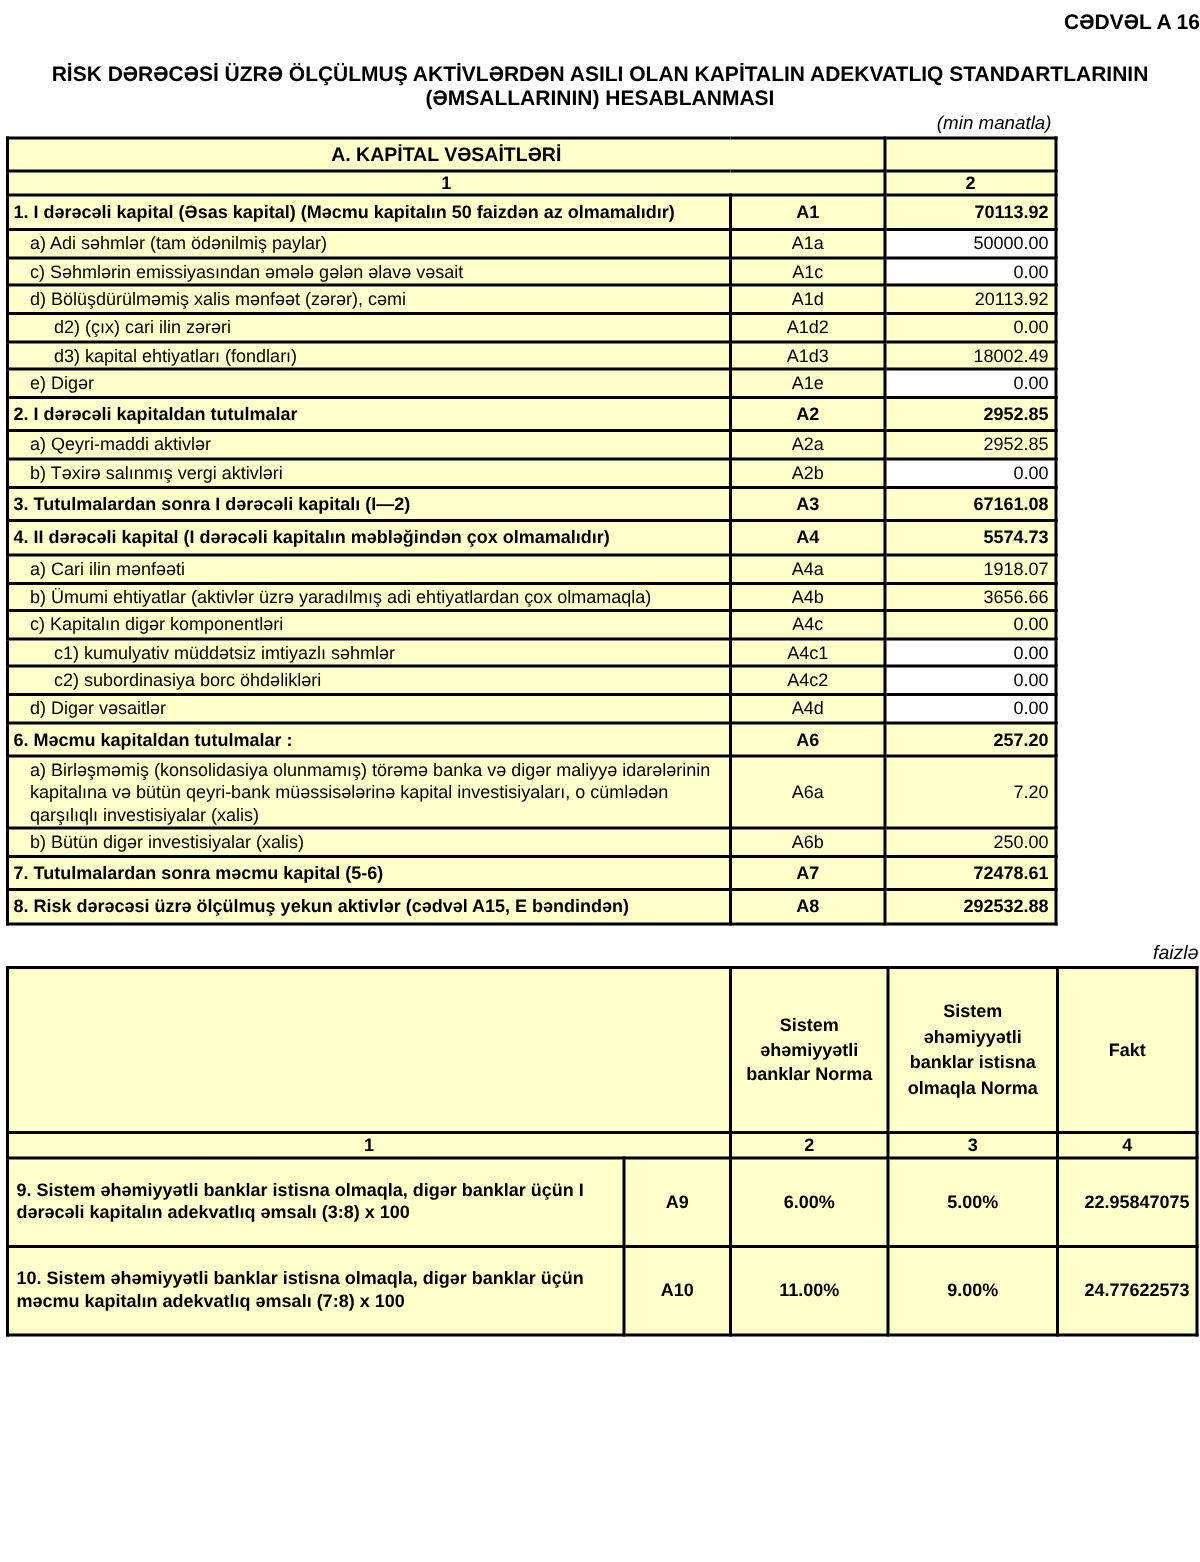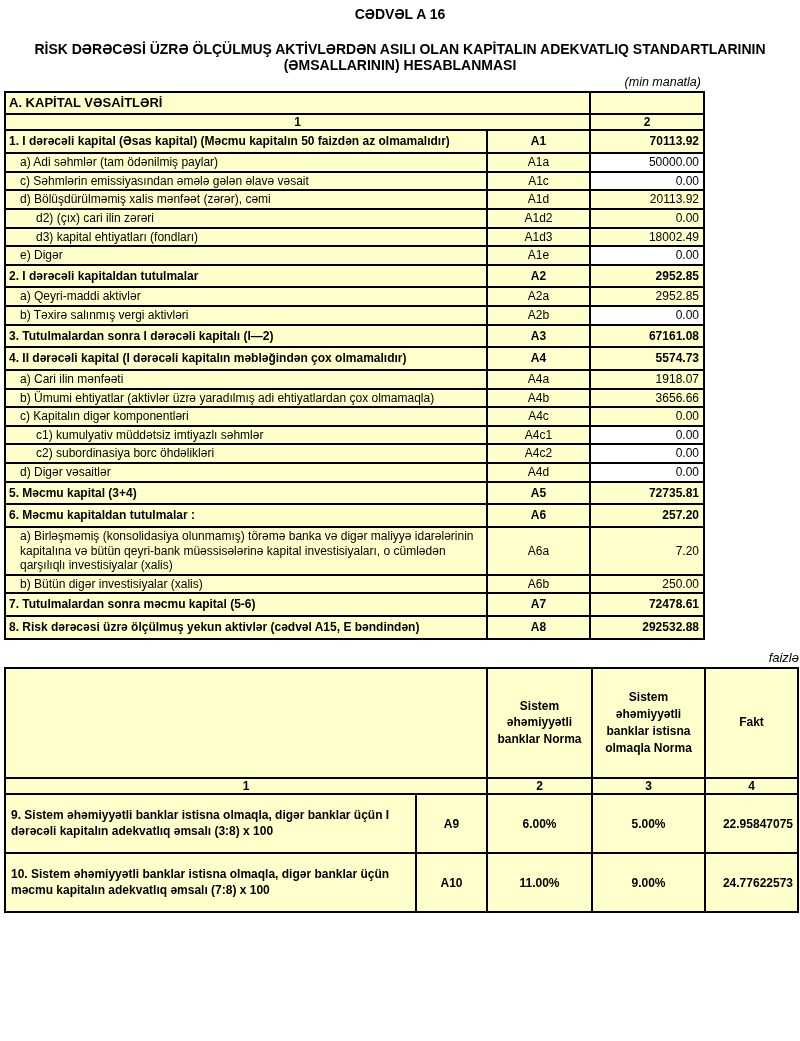--- a/index.html
+++ b/index.html
@@ -8,21 +8,21 @@
     --line:#000000;
   }
   html,body{margin:0;padding:0;background:#fff;}
   body{
     width:800px;height:1041px;
     font-family:"Liberation Sans","DejaVu Sans",sans-serif;
     color:#000;
   }
   .page{padding-top:6px;}
   .title{
-    text-align:center;font-weight:bold;font-size:14px;line-height:1.2;
+    text-align:right;font-weight:bold;font-size:14px;line-height:1.2;
   }
   .subtitle{
     text-align:center;font-weight:bold;font-size:14px;line-height:1.18;
     width:745px;margin:18px auto 0 auto;
   }
   .unitnote{
     width:697px;margin-left:4px;text-align:right;
     font-style:italic;font-size:12.5px;margin-top:1px;margin-bottom:2px;
   }
   .pctnote{
@@ -32,21 +32,21 @@
   table{border-collapse:collapse;table-layout:fixed;margin-left:4px;}
   th,td{
     border:2px solid var(--line);
     font-size:12px;line-height:1.22;
     background:var(--yellow);
     overflow:hidden;vertical-align:middle;
     padding:1px 3px;
   }
   .t1{width:699px;}
   .t2{width:793px;}
-  .t1-head{font-weight:bold;font-size:13px;text-align:left;height:18px;}
+  .t1-head{font-weight:bold;font-size:13px;text-align:center;height:18px;}
   .numrow th{font-weight:bold;text-align:center;height:12px;padding:0 3px;font-size:12px;}
   td.lbl{text-align:left;}
   td.lbl.lv1{padding-left:14px;}
   td.lbl.lv2{padding-left:30px;}
   td.code{text-align:center;}
   td.val{text-align:right;padding-right:4px;}
   td.white{background:var(--white);}
   .b{font-weight:bold;}
   tr.section td{padding-top:3px;padding-bottom:3px;}
   .t2 thead .hdr th{
@@ -164,25 +164,20 @@
         </tr>
         <tr>
           <td class="lbl lv2">c2) subordinasiya borc öhdəlikləri</td>
           <td class="code">A4c2</td>
           <td class="val white">0.00</td>
         </tr>
         <tr>
           <td class="lbl lv1">d) Digər vəsaitlər</td>
           <td class="code">A4d</td>
           <td class="val white">0.00</td>
-        </tr>
-        <tr class="section">
-          <td class="lbl lv0 b">5. Məcmu kapital (3+4)</td>
-          <td class="code b">A5</td>
-          <td class="val b">72735.81</td>
         </tr>
         <tr class="section">
           <td class="lbl lv0 b">6. Məcmu kapitaldan tutulmalar :</td>
           <td class="code b">A6</td>
           <td class="val b">257.20</td>
         </tr>
         <tr>
           <td class="lbl lv1">a)   Birləşməmiş (konsolidasiya olunmamış) törəmə banka və digər maliyyə idarələrinin kapitalına və bütün qeyri-bank müəssisələrinə kapital investisiyaları, o cümlədən qarşılıqlı investisiyalar (xalis)</td>
           <td class="code">A6a</td>
           <td class="val">7.20</td>

